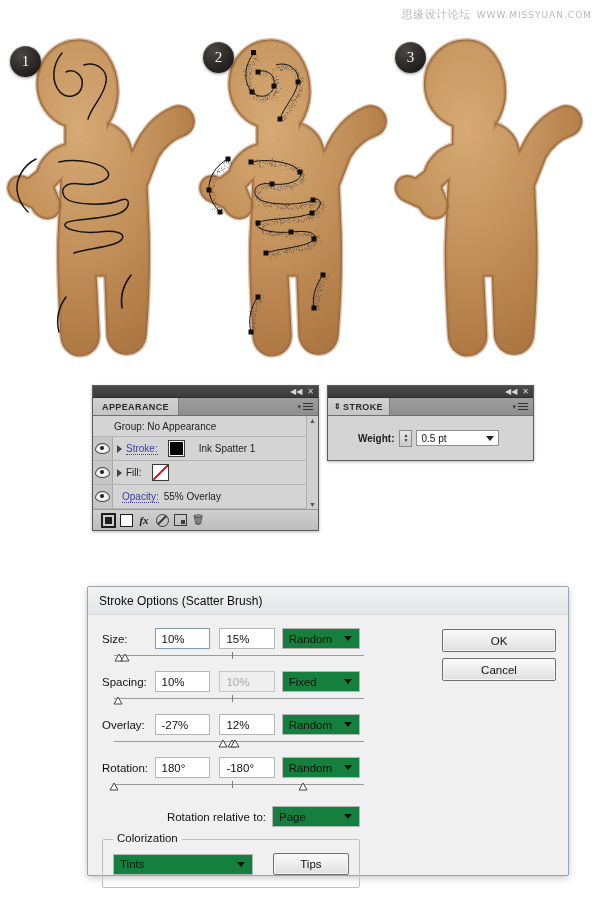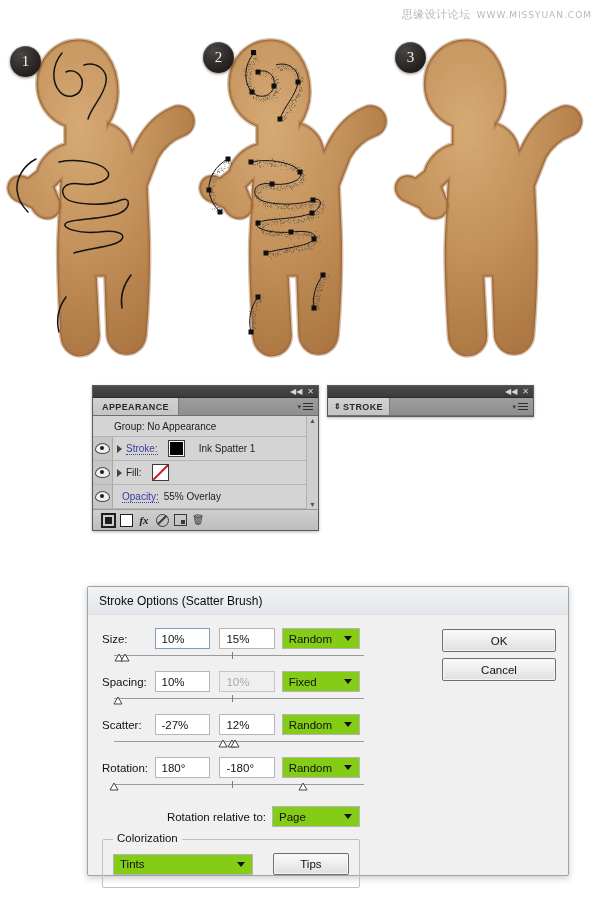--- a/index.html
+++ b/index.html
@@ -188,21 +188,21 @@
   .txtbox{
     width:62px;height:21px;background:#fff;border:1px solid #7f9db9;
     font-size:11.5px;color:#111;display:flex;align-items:center;
     padding-left:6px;box-sizing:border-box;
   }
   .txtbox.plain{border:1px solid #b5b5b5;}
   .txtbox.dis{background:#efefef;color:#a9a9a9;border:1px solid #c4c4c4;}
   .gap8{width:8px;}
   .gap10{width:11px;}
   .combo{
-    width:88px;height:21px;background:#84cc16;border:1px solid #b5b5b5;
+    width:88px;height:21px;background:#15803d;border:1px solid #b5b5b5;
     display:flex;align-items:center;justify-content:space-between;
     padding:0 3px 0 6px;font-size:11.5px;color:#111;box-sizing:border-box;
   }
   .combo .arrow{width:0;height:0;border-left:4px solid transparent;border-right:4px solid transparent;border-top:5px solid #111;margin-right:4px;}
 
   .slider-row{height:17px;position:relative;width:250px;margin:0 0 2px 12px;}
   .slider-track{position:absolute;left:0;top:4px;width:250px;height:1px;background:#9b9b9b;}
   .slider-tick{position:absolute;top:1px;width:1px;height:7px;background:#7d7d7d;}
   .thumb-wrap{position:absolute;top:2px;}
   .thumb-wrap svg{display:block;}
@@ -514,20 +514,31 @@
       <div class="tabrow-rest"></div>
       <div class="panel-menu">
         <span style="font-size:7px;">▾</span>
         <span class="hamburger">
             <i></i>
             <i></i>
             <i></i>
           </span>
       </div>
     </div>
+    <div class="stroke-body">
+      <span class="stk-label">Weight:</span>
+      <div class="stepper">
+          <span>▲</span>
+          <span>▼</span>
+        </div>
+      <div class="weight-combo">
+        <span>0.5 pt</span>
+        <span class="caret-dn"></span>
+      </div>
+    </div>
   </div>
 </div>
 
 <div id="dialog">
   <div class="dlg-title">Stroke Options (Scatter Brush)</div>
 
   <div class="dlg-body">
 
     <div class="dlg-left">
 
@@ -568,21 +579,21 @@
         <div class="slider-track"></div>
         <div class="slider-tick" style="left:118px;"></div>
         <div class="thumb-wrap" style="left:-5px;">
           <svg width="16" height="9">
               <polygon points="5,8 9,1 13,8" fill="#fff" stroke="#444" stroke-width="1"></polygon>
             </svg>
         </div>
       </div>
 
       <div class="field-row">
-        <span class="field-label">Scatter:</span>
+        <span class="field-label">Overlay:</span>
         <div class="txtbox plain">-27%</div>
         <div class="gap10"></div>
         <div class="txtbox plain">12%</div>
         <div class="gap8"></div>
         <div class="combo">
           <span>Random</span>
           <span class="arrow"></span>
         </div>
       </div>
       <div class="slider-row">

